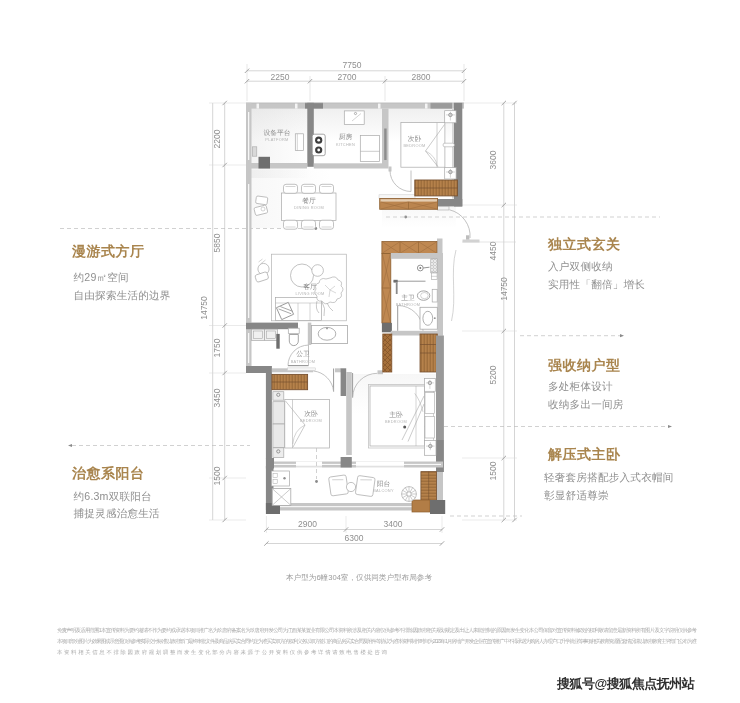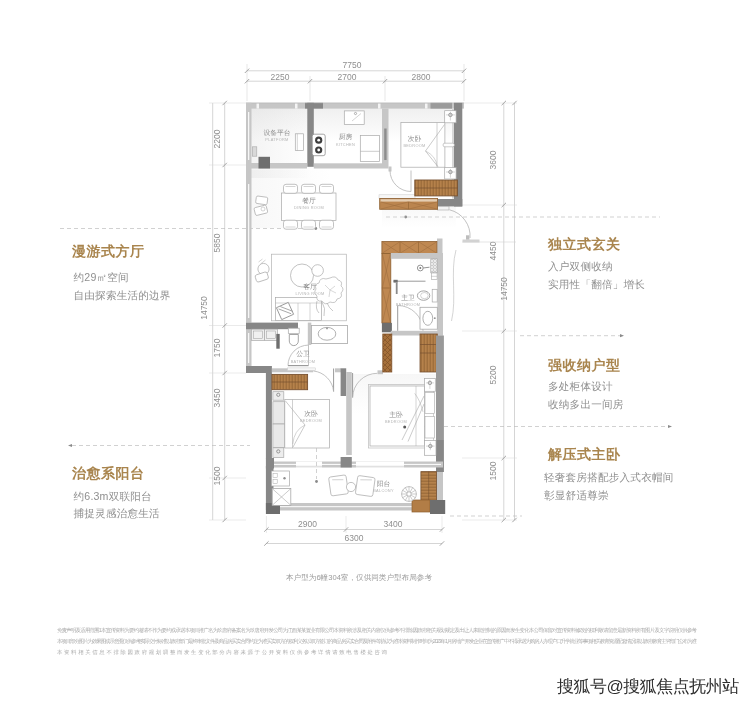--- a/index.html
+++ b/index.html
@@ -502,13 +502,13 @@
 <text class="bd" x="544" y="498.5">彰显舒适尊崇</text>
 
 <text x="359" y="580" text-anchor="middle" fill="#9b9b9b" font-size="7.6px">本户型为6幢304室，仅供同类户型布局参考</text>
 
 <text x="57" y="632" fill="#ababab" font-size="5.4px" textLength="640">免责声明及适用范围1本宣传资料为要约邀请不作为要约或承诺本项目推广名为玖唐府备案名为玖唐府开发公司为江西某某置业有限公司本资料所涉及相关内容仅供参考不排除因政府相关规划规定及出让人未能控制的原因而发生变化本公司保留对宣传资料修改的权利敬请留意最新资料所有图片及文字说明仅供参考</text>
 <text x="57" y="643" fill="#ababab" font-size="5.4px" textLength="640">本项目部分图片为效果图或示意图仅供参考实际交付标准以政府部门最终审批文件及商品房买卖合同约定为准买卖双方的权利义务以双方签订的商品房买卖合同及附件等协议为准本资料制作时间为2023年1月房地产开发企业在宣传推广中不得承诺为购房人办理户口升学就业等事项相关教育资源配套情况请以政府教育主管部门公布为准</text>
 <text x="57" y="654" fill="#ababab" font-size="5.4px" textLength="330">本资料相关信息不排除因政府规划调整而发生变化部分内容来源于公开资料仅供参考详情请致电售楼处咨询</text>
 </g>
 </svg>
 
-<div style="position:absolute;left:557px;top:675px;white-space:nowrap;font-size:17px;font-weight:normal;color:#2e2e2e;letter-spacing:-0.5px;text-shadow:-1px -1px 0 #fff,1px -1px 0 #fff,-1px 1px 0 #fff,1px 1px 0 #fff,0 0 2px #fff;">搜狐号@搜狐焦点抚州站</div>
+<div style="position:absolute;left:557px;top:675px;white-space:nowrap;font-size:13px;font-weight:bold;color:#2e2e2e;letter-spacing:-0.5px;text-shadow:-1px -1px 0 #fff,1px -1px 0 #fff,-1px 1px 0 #fff,1px 1px 0 #fff,0 0 2px #fff;">搜狐号@搜狐焦点抚州站</div>
 
 </body></html>

